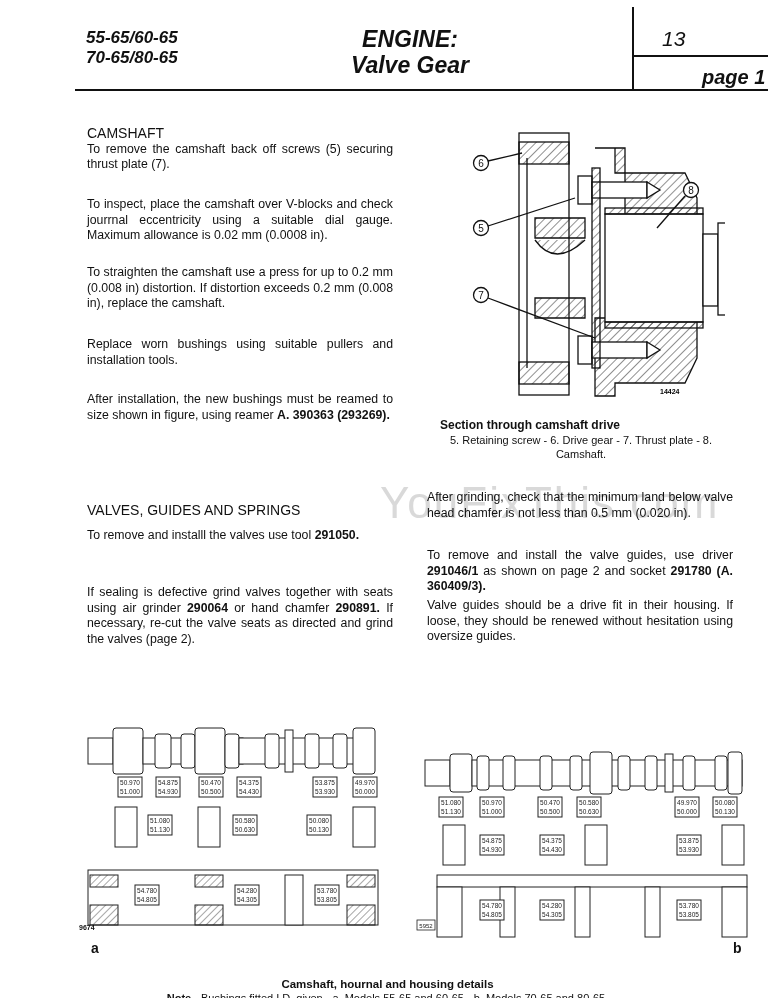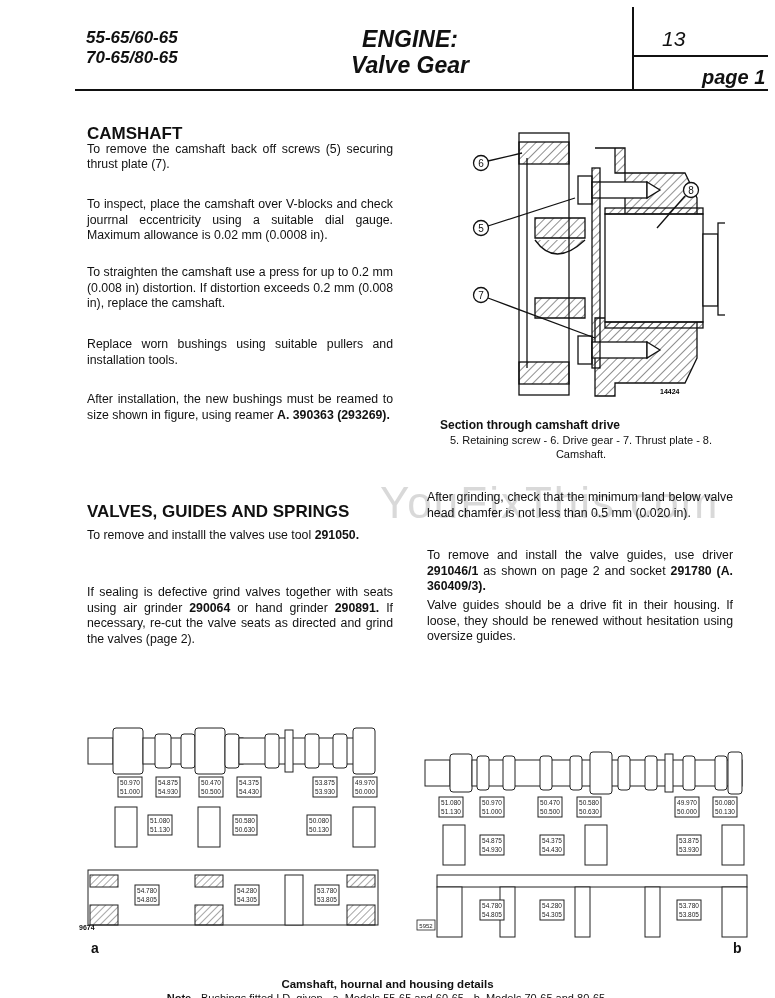--- a/index.html
+++ b/index.html
@@ -9,21 +9,21 @@
   .hdr-title { left:300px; top:26px; width:220px; text-align:center; font-size:23px; font-weight:bold; font-style:italic; line-height:26px; }
   .hdr-vline { left:632px; top:7px; width:2px; height:84px; background:#111; }
   .hdr-hline-small { left:632px; top:55px; width:136px; height:2px; background:#111; }
   .hdr-bottom { left:75px; top:89px; width:693px; height:2px; background:#111; }
   .hdr-num { left:662px; top:27px; font-size:21px; font-weight:normal; font-style:italic; }
   .hdr-page { left:662px; top:66px; font-size:20px; font-weight:bold; font-style:italic;margin-left:40px; }
 
   .txt { font-size:12.3px; line-height:15.5px; text-align:justify; }
   .col-l { left:87px; width:306px; }
   .col-r { left:427px; width:306px; }
-  .sec-h { font-size:17px; font-weight:bold; }
+  .sec-h { font-size:14px; font-weight:normal; }
   b { font-weight:bold; }
 
   .cap-title { left:440px; top:418px; width:280px; text-align:left; font-size:12px; font-weight:bold; }
   .cap-body { left:426px; top:433px; width:310px; text-align:center; font-size:11px; line-height:14px; }
 
   .watermark { left:380px; top:478px; font-size:44px; color:rgba(170,170,170,0.45); letter-spacing:2px; font-family:"Liberation Sans", sans-serif; pointer-events:none; }
 
   .fig-label { font-size:14px; font-weight:bold; }
   .bottom-cap-title { left:0; width:775px; top:978px; text-align:center; font-size:11.5px; font-weight:bold; }
   .bottom-cap-note { left:0; width:775px; top:992px; text-align:center; font-size:11px; }
@@ -107,21 +107,21 @@
   <text x="195" y="266" font-size="7" font-weight="bold">14424</text>
 </svg>
 
 <div class="abs cap-title">Section through camshaft drive</div>
 <div class="abs cap-body">5. Retaining screw - 6. Drive gear - 7. Thrust plate - 8. Camshaft.</div>
 
 <div class="abs watermark">YouFixThis.com</div>
 
 <div class="abs sec-h col-l" style="top:502px;">VALVES, GUIDES AND SPRINGS</div>
 <div class="abs txt col-l" style="top:528px;"><span>To remove and installl the valves use tool </span><b>291050.</b></div>
-<div class="abs txt col-l" style="top:585px;"><span>If sealing is defective grind valves together with seats using air grinder </span><b>290064</b><span> or hand grinder </span><b>290891.</b><span> If necessary, re-cut the valve seats as directed and grind the valves (page 2).</span></div>
+<div class="abs txt col-l" style="top:585px;"><span>If sealing is defective grind valves together with seats using air grinder </span><b>290064</b><span> or hand chamfer </span><b>290891.</b><span> If necessary, re-cut the valve seats as directed and grind the valves (page 2).</span></div>
 
 <div class="abs txt col-r" style="top:490px;">After grinding, check that the minimum land below valve head chamfer is not less than 0.5 mm (0.020 in).</div>
 <div class="abs txt col-r" style="top:548px;"><span>To remove and install the valve guides, use driver </span><b>291046/1</b><span> as shown on page 2 and socket </span><b>291780 (A. 360409/3).</b></div>
 <div class="abs txt col-r" style="top:598px;">Valve guides should be a drive fit in their housing. If loose, they should be renewed without hesitation using oversize guides.</div>
 
 <svg class="abs" style="left:85px; top:720px;" width="305" height="215" viewBox="0 0 305 215">
   <g stroke="#222" stroke-width="1" fill="#fff">
 
     <rect x="3" y="18" width="25" height="26"></rect>
     <rect x="28" y="8" width="30" height="46" rx="3"></rect>

